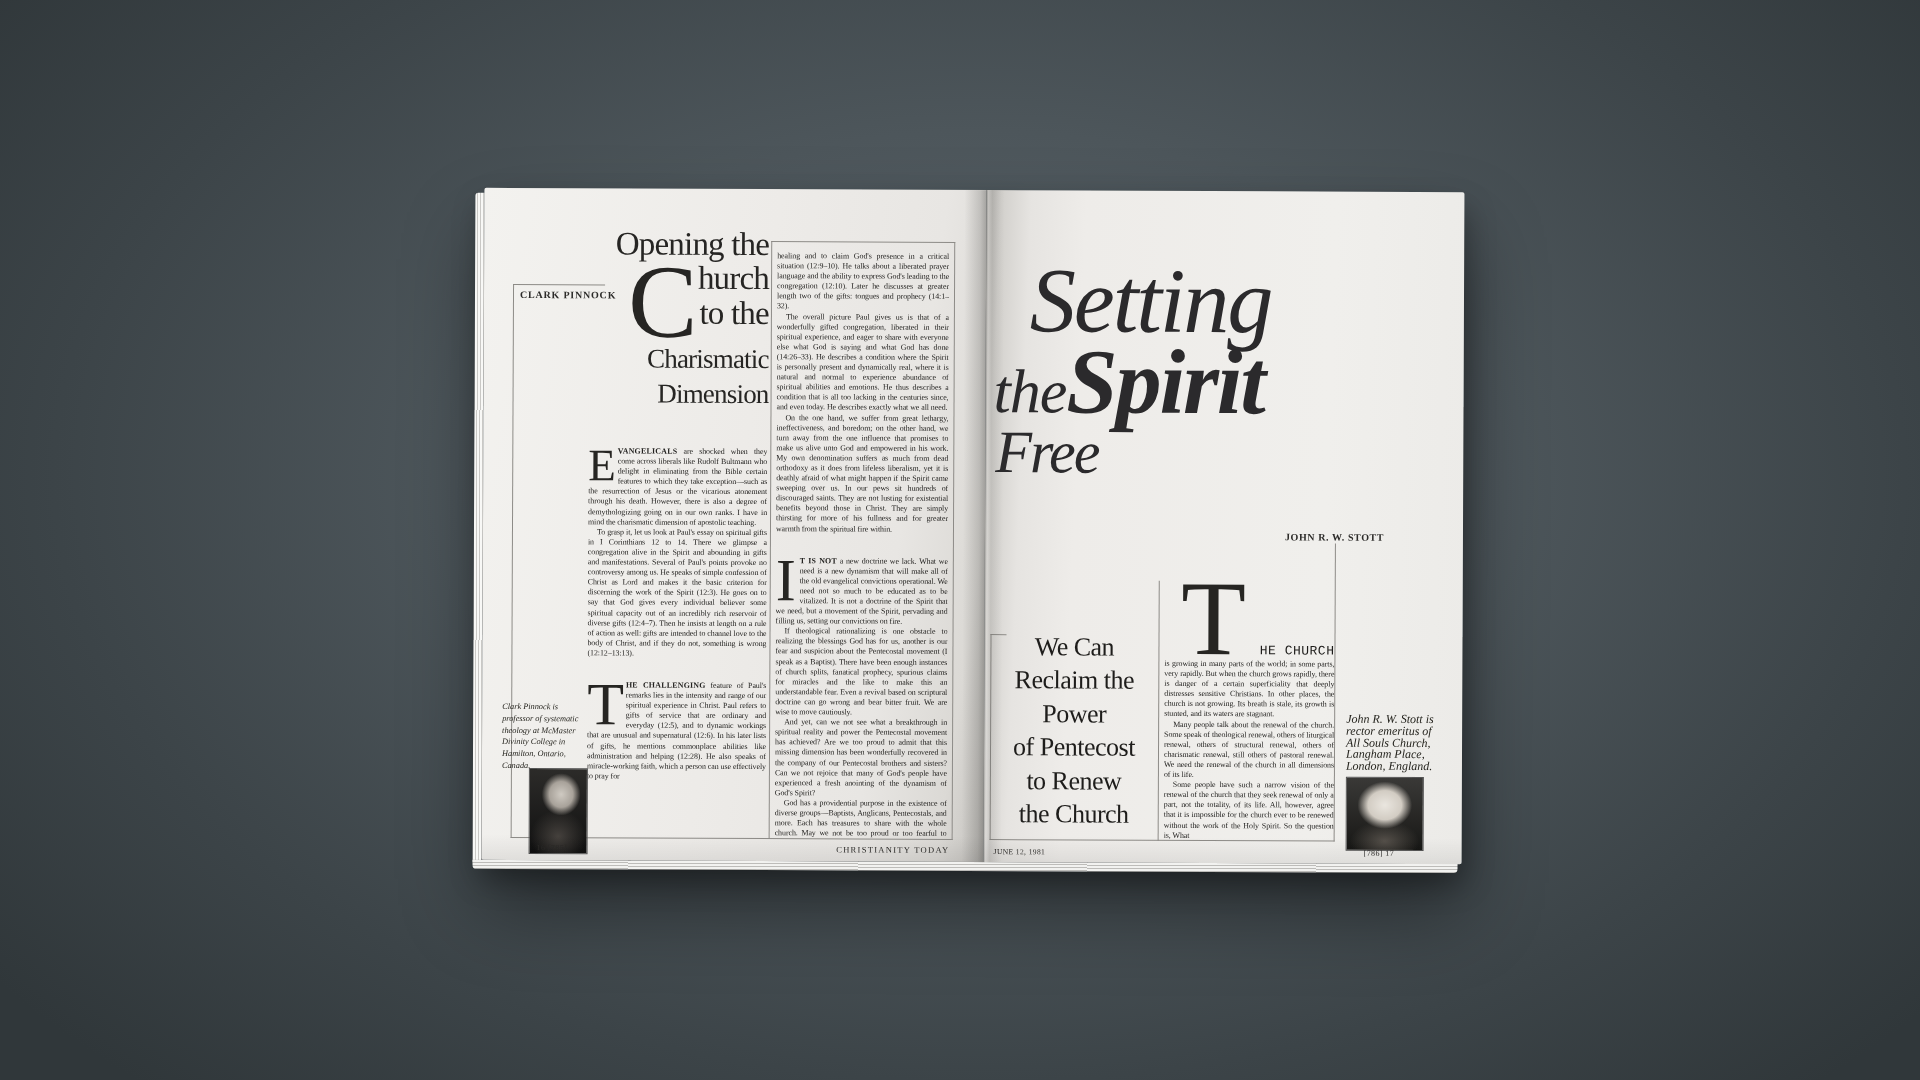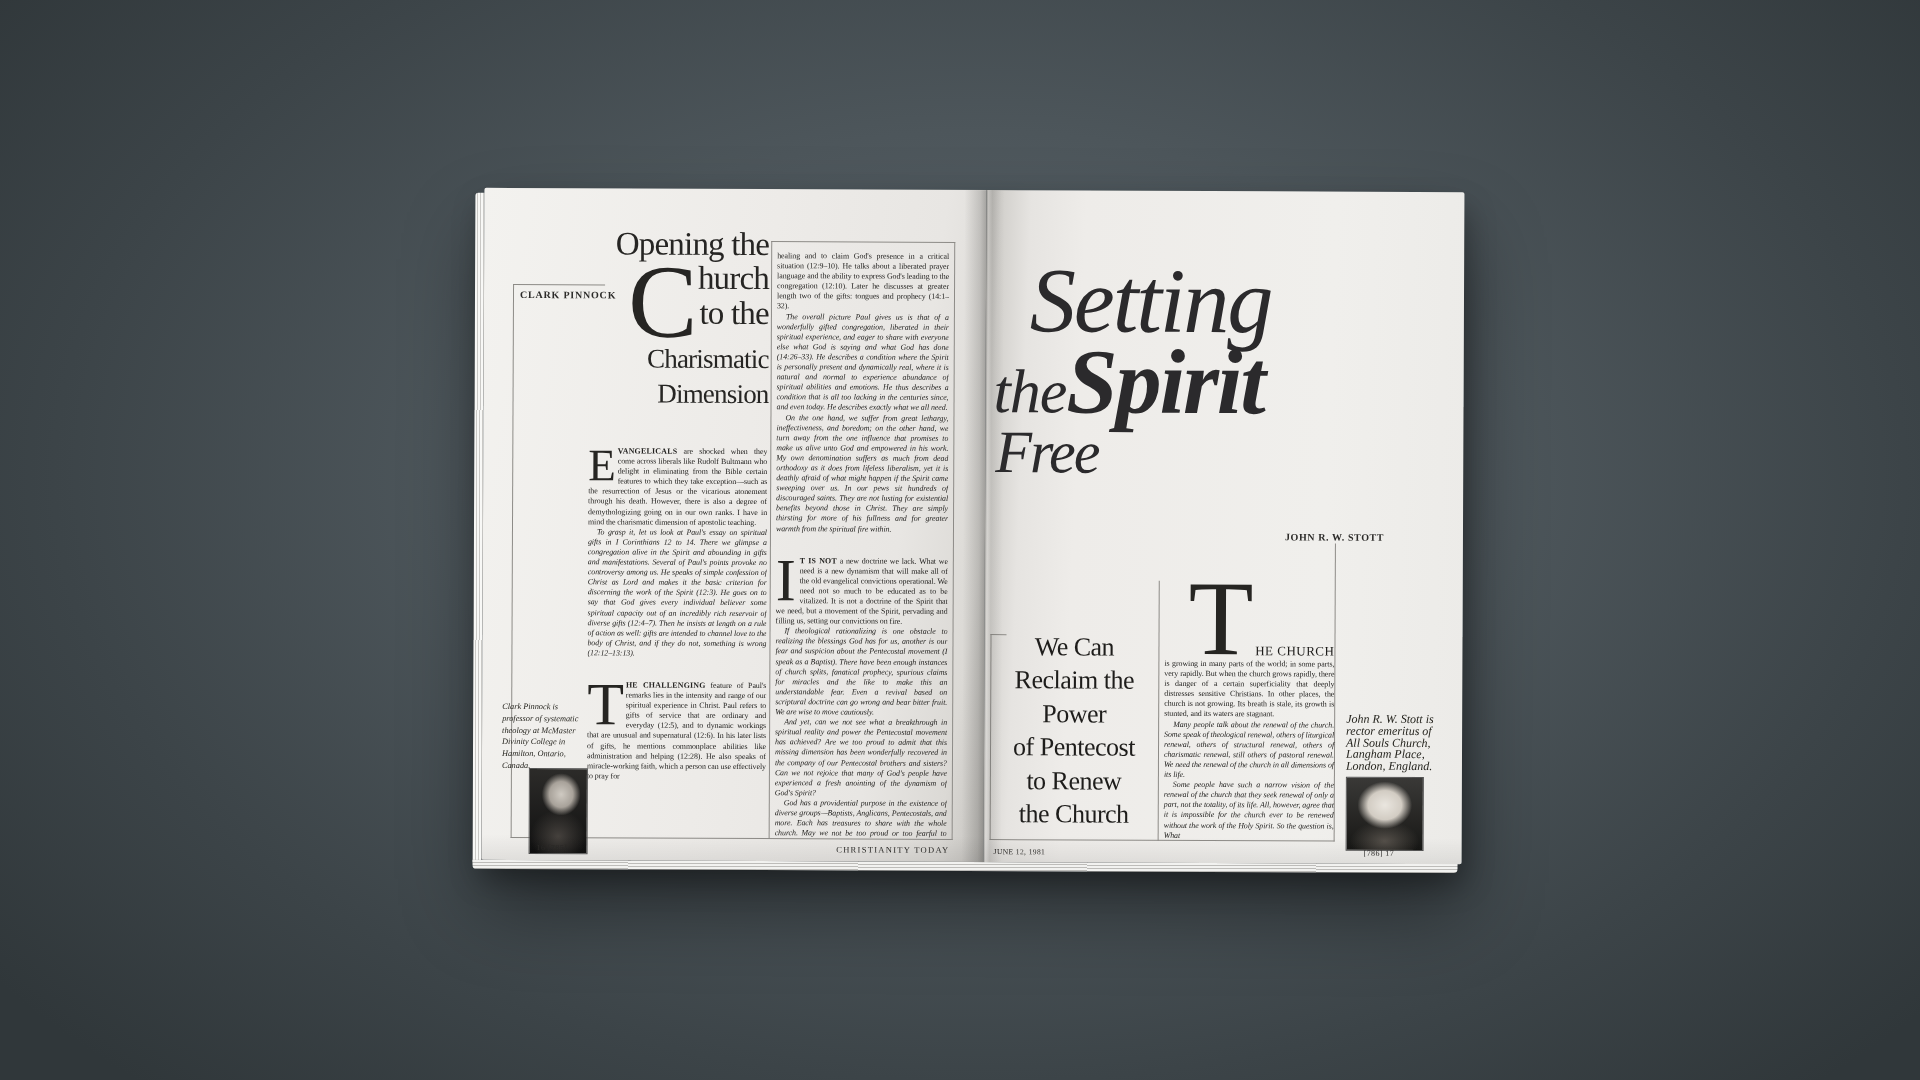--- a/index.html
+++ b/index.html
@@ -43,21 +43,21 @@
     background:linear-gradient(to bottom,rgba(0,0,0,0),rgba(0,0,0,.07));pointer-events:none;}
 
   .rule{position:absolute;background:#8d8b87;}
 
   
   .bodycol{
     position:absolute;font-size:7.9px;line-height:10.1px;text-align:justify;
     color:#22211f;letter-spacing:-0.05px;overflow:hidden;
   }
   .bodycol p{margin:0;}
-  .bodycol p.ind{text-indent:9px;font-style:italic;}
+  .bodycol p.ind{text-indent:9px;}
   .drop{float:left;color:#262522;}
   .drop-e{font-size:45px;line-height:35px;padding:2px 2px 0 0;}
   .drop-t{font-size:60px;line-height:45px;padding:2px 2px 0 0;}
   .drop-i{font-size:60px;line-height:45px;padding:2px 4px 0 0;}
   .lead{font-weight:bold;letter-spacing:.25px;}
   .sec-gap{margin-top:22px !important;}
 
   
   .lp-byline{position:absolute;left:36px;top:101px;font-size:10px;font-weight:bold;
     letter-spacing:.8px;color:#2c2b29;}
@@ -116,21 +116,21 @@
   .rp-byline{position:absolute;left:300px;top:340px;width:110px;font-size:10px;
     font-weight:bold;letter-spacing:.6px;color:#2c2b29;}
 
   .rp-quote{
     position:absolute;left:8px;top:440px;width:164px;text-align:center;
     font-size:26px;line-height:33.4px;color:#1e1d1b;letter-spacing:-0.5px;
   }
   .rp-col{left:180px;top:386px;width:170px;height:262px;overflow:visible;}
   .rp-leadrow{display:flex;justify-content:flex-end;align-items:flex-end;height:80px;margin-bottom:2px;}
   .rp-dropT{font-size:106px;line-height:76px;color:#262522;}
-  .rp-lead{font-size:13px;letter-spacing:.5px;padding-bottom:1px;margin-left:2px;font-weight:normal;color:#1d1c1a;}
+  .rp-lead{font-size:13px;letter-spacing:.5px;padding-bottom:1px;margin-left:14px;font-weight:normal;color:#1d1c1a;font-family:Liberation Mono, monospace;}
 
   .rp-bio{
     position:absolute;left:362px;top:522px;width:94px;
     font-style:italic;font-size:12px;line-height:11.8px;color:#26251f;
   }
   .rp-photo{
     left:362px;top:585px;width:76px;height:72px;
     background:
       radial-gradient(ellipse 46% 42% at 50% 38%, #eae6df 0%, #d2ccc3 48%, rgba(60,58,54,0) 78%),
       radial-gradient(ellipse 65% 40% at 50% 88%, #55504a 0%, rgba(20,20,18,0) 70%),

